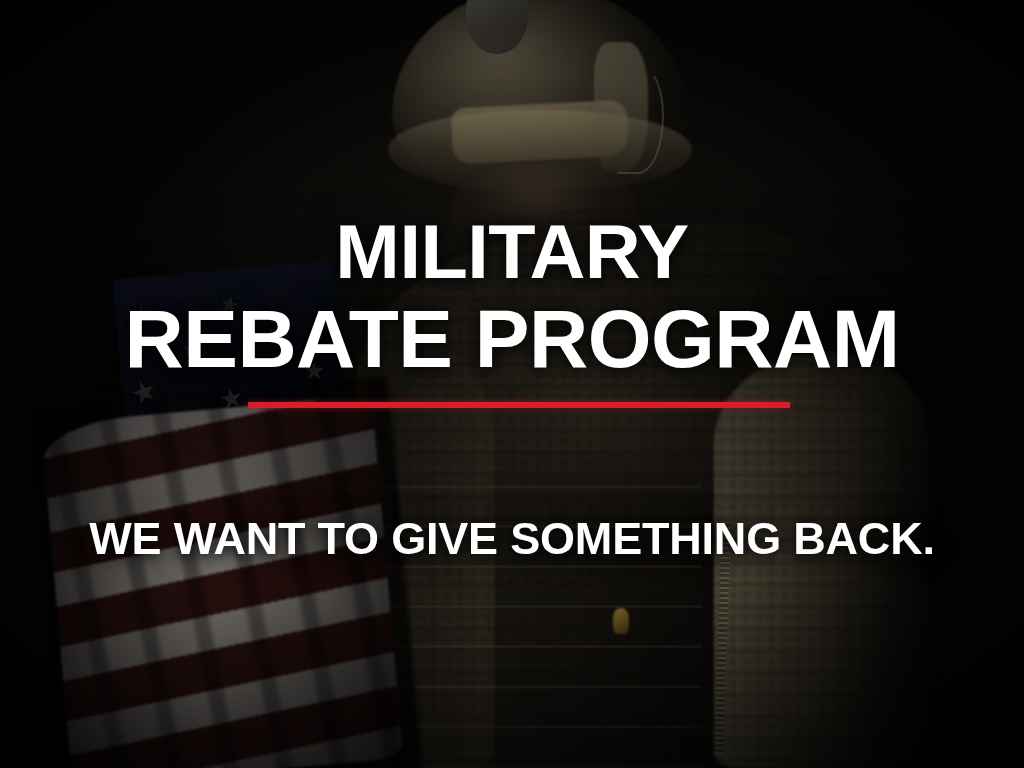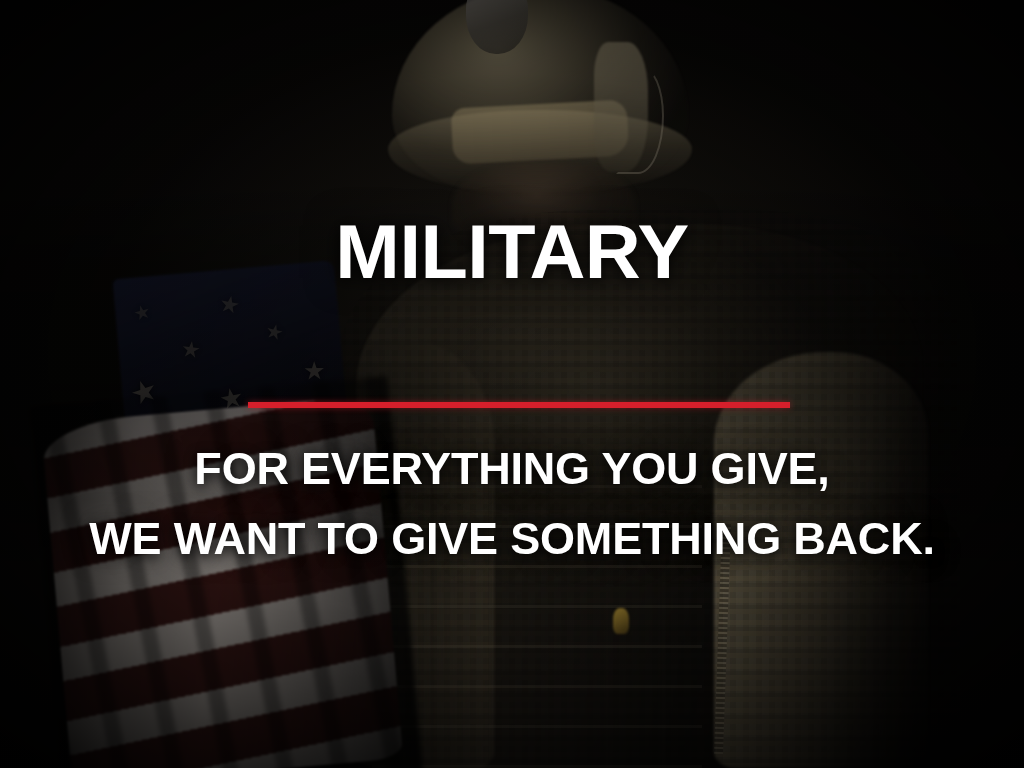--- a/index.html
+++ b/index.html
@@ -499,21 +499,21 @@
       <div class="flag-shade"></div>
     </div>
 
     <div class="text-scrim"></div>
     <div class="vignette"></div>
   </div>
 
   <div class="overlay">
     <div class="headline headline-1">MILITARY</div>
 
+    <div class="headline headline-2">REBATE PROGRAM</div>
 
     <div class="rule" style="background: rgb(214, 31, 43);"></div>
 
-    <div class="sub sub-1">FOR EVERYTHING YOU GIVE,</div>
 
     <div class="sub sub-2">WE WANT TO GIVE SOMETHING BACK.</div>
   </div>
 
 </div>
 
 </body></html>

